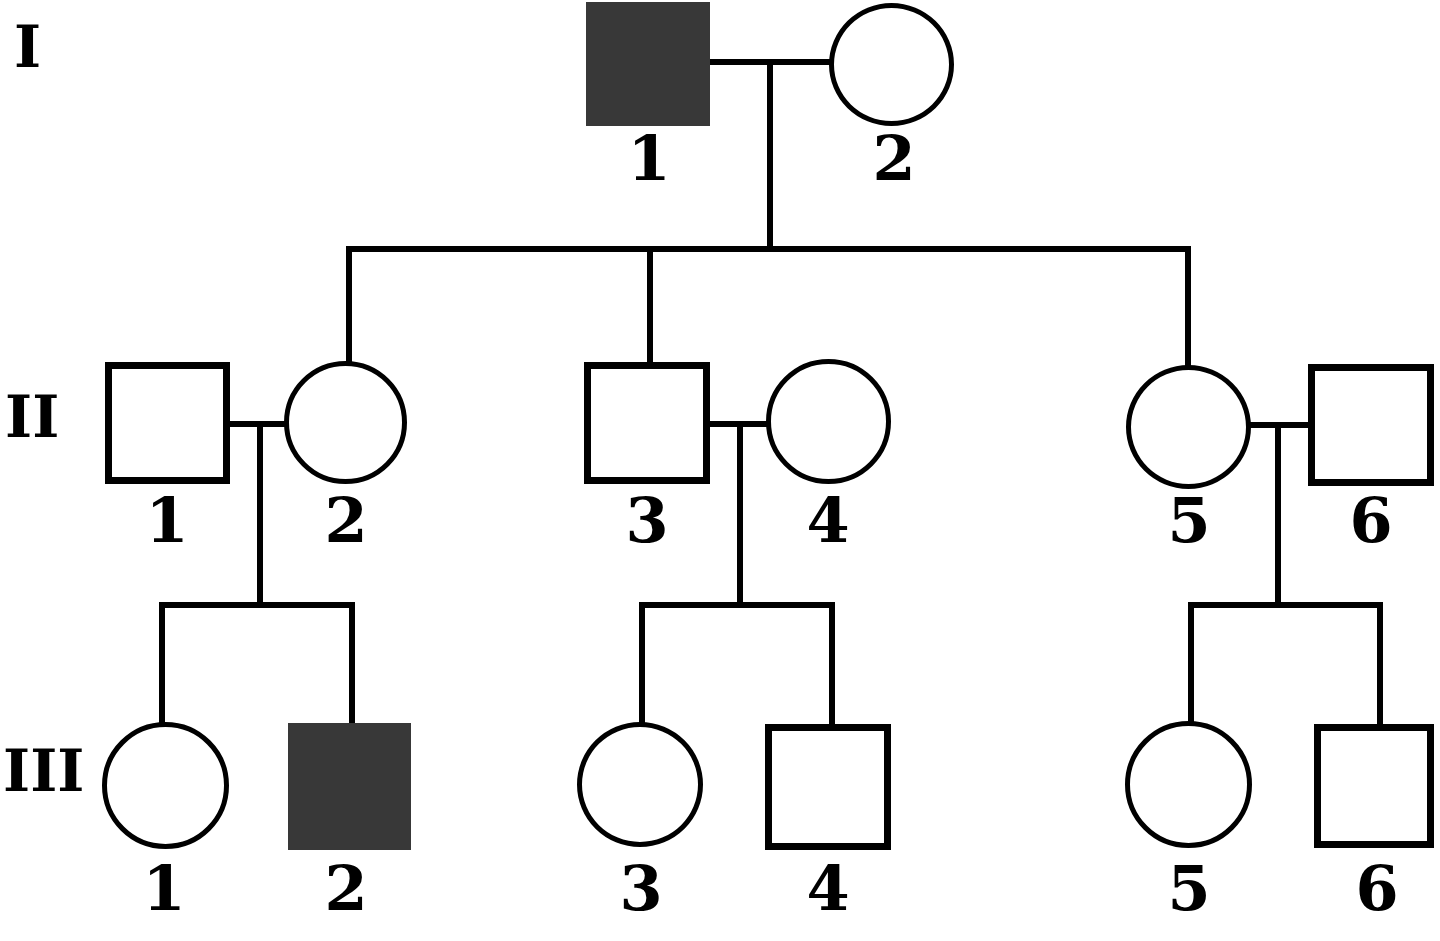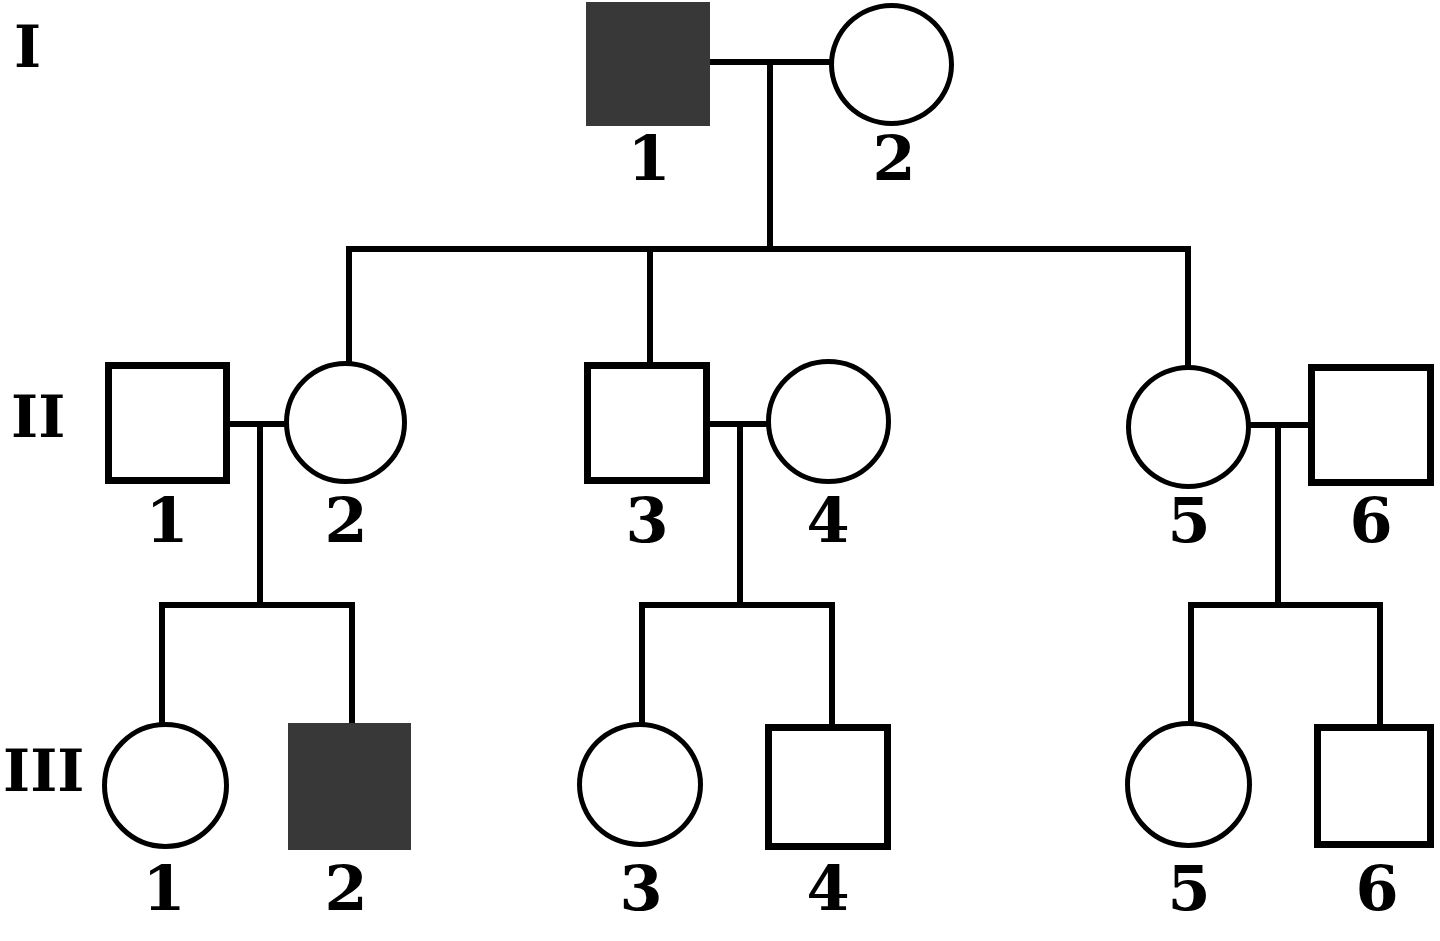--- a/index.html
+++ b/index.html
@@ -100,15 +100,15 @@
     <div class="num-label" style="left: 346px; top: 858px;">2</div>
     <div class="symbol circle" style="left: 577px; top: 722px; width: 126px; height: 125px;"></div>
     <div class="num-label" style="left: 641px; top: 858px;">3</div>
     <div class="symbol square" style="left: 765px; top: 724px; width: 126px; height: 126px;"></div>
     <div class="num-label" style="left: 828px; top: 858px;">4</div>
     <div class="symbol circle" style="left: 1125px; top: 721px; width: 127px; height: 127px;"></div>
     <div class="num-label" style="left: 1189px; top: 858px;">5</div>
     <div class="symbol square" style="left: 1314px; top: 724px; width: 120px; height: 124px;"></div>
     <div class="num-label" style="left: 1377px; top: 858px;">6</div>
     <div class="gen-label" style="left: 14px; top: 18px;">I</div>
-    <div class="gen-label" style="left: 11px; top: 388px;">II</div>
+    <div class="gen-label" style="left: 5px; top: 388px;">II</div>
     <div class="gen-label" style="left: 3px; top: 742px;">III</div>
   </div>
 
 </body></html>

